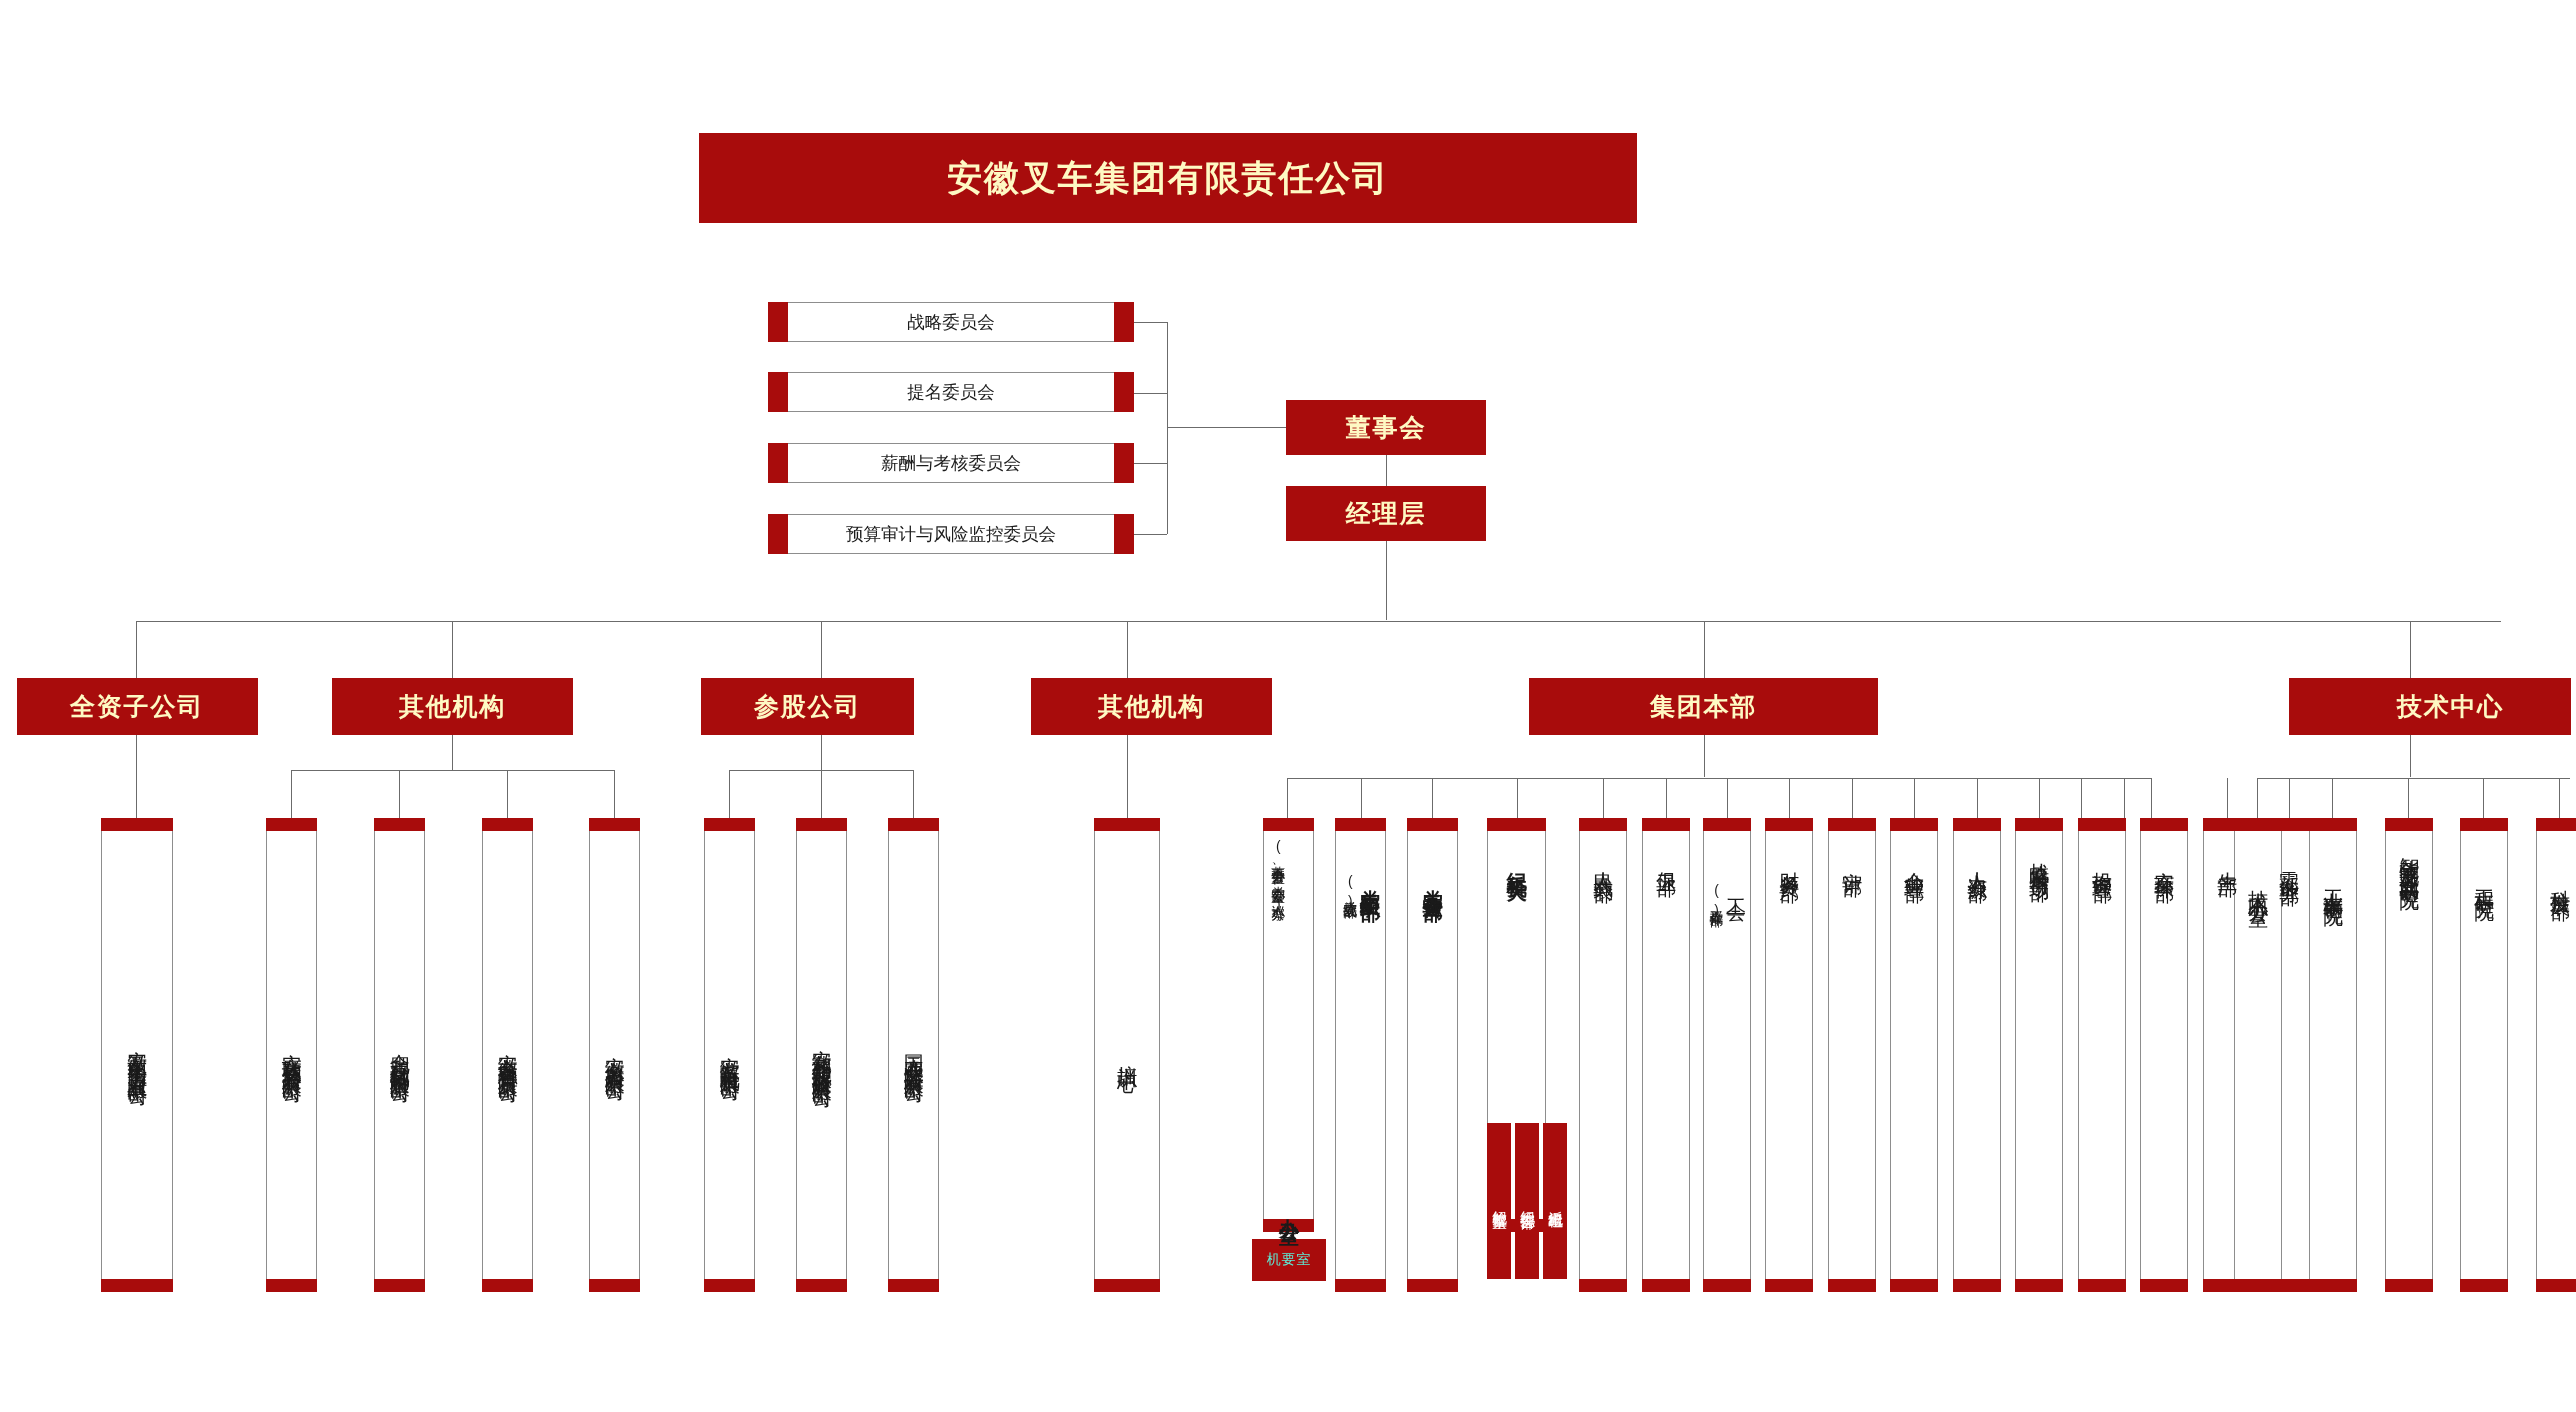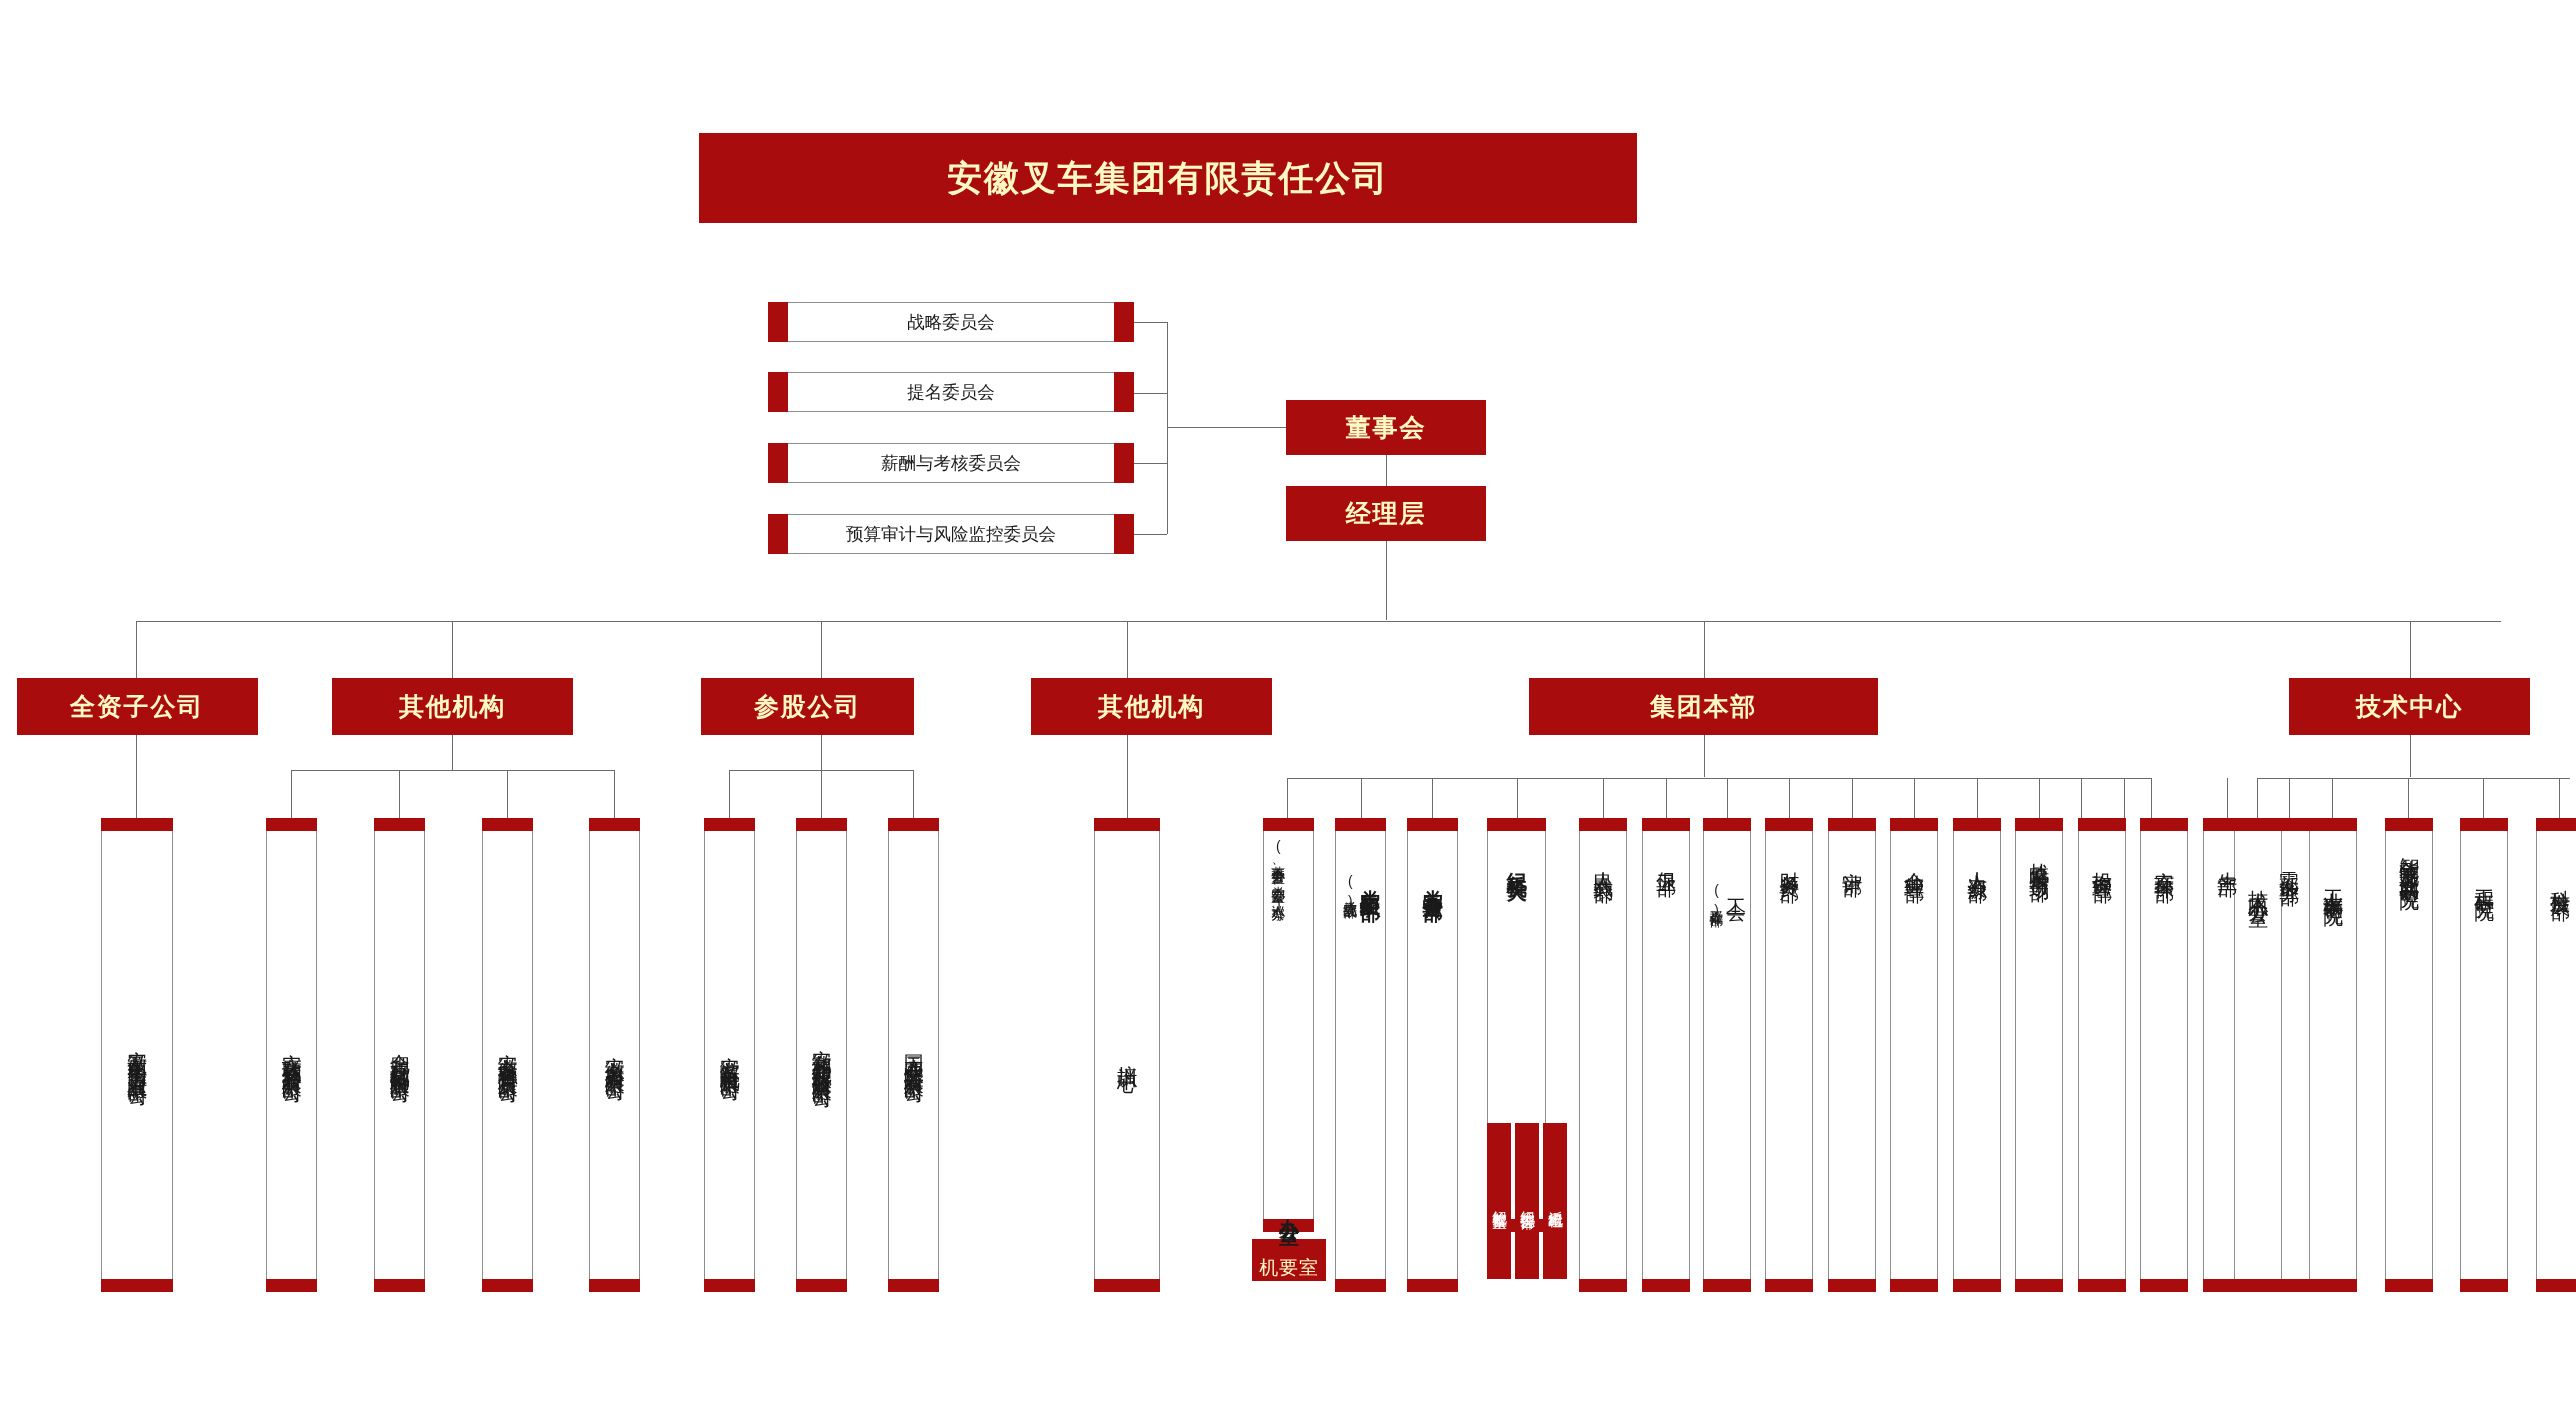--- a/index.html
+++ b/index.html
@@ -76,23 +76,23 @@
     background:#a80c0c;
     color:#ffffff;
     display:flex;align-items:center;justify-content:center;
     box-sizing:border-box;
   }
   .vredbox .vtext{font-size:14.7px;letter-spacing:0.9px;}
 
   
   .hredbox{
     position:absolute;
-    background:#a80c0c;color:#fef9c3;
-    display:flex;align-items:flex-end;justify-content:center;
-    font-size:19px;letter-spacing:0.9px;
+    background:#a80c0c;color:#5eead4;
+    display:flex;align-items:center;justify-content:center;
+    font-size:14px;letter-spacing:0.9px;
     box-sizing:border-box;
   }
 </style>
 </head>
 <body>
 
 <div class="canvas">
 
   <div class="redbox" style="left:699px;top:133px;width:938px;height:90px;font-size:35px;">
     <span>安徽叉车集团有限责任公司</span>
@@ -152,21 +152,21 @@
   </div>
   <div class="redbox" style="left:701px;top:678px;width:213px;height:57px;font-size:25px;">
     <span>参股公司</span>
   </div>
   <div class="redbox" style="left:1007px;top:678px;width:241px;height:57px;font-size:25px;margin-left:24px;">
     <span>其他机构</span>
   </div>
   <div class="redbox" style="left:1529px;top:678px;width:349px;height:57px;font-size:25px;">
     <span>集团本部</span>
   </div>
-  <div class="redbox" style="left:2289px;top:678px;width:241px;height:57px;font-size:25px;">
+  <div class="redbox" style="left:2289px;top:678px;width:241px;height:57px;font-size:25px;padding-left:41px;">
     <span>技术中心</span>
   </div>
 
   <div class="line vline" style="left:136px;top:735px;height:83px;"></div>
   <div class="vbox" style="left:101px;top:818px;width:72px;height:474px;">
     <span class="cap-t"></span>
     <span class="cap-b"></span>
     <span class="vtext">安徽叉车集团合力兴业有限公司</span>
   </div>
 

